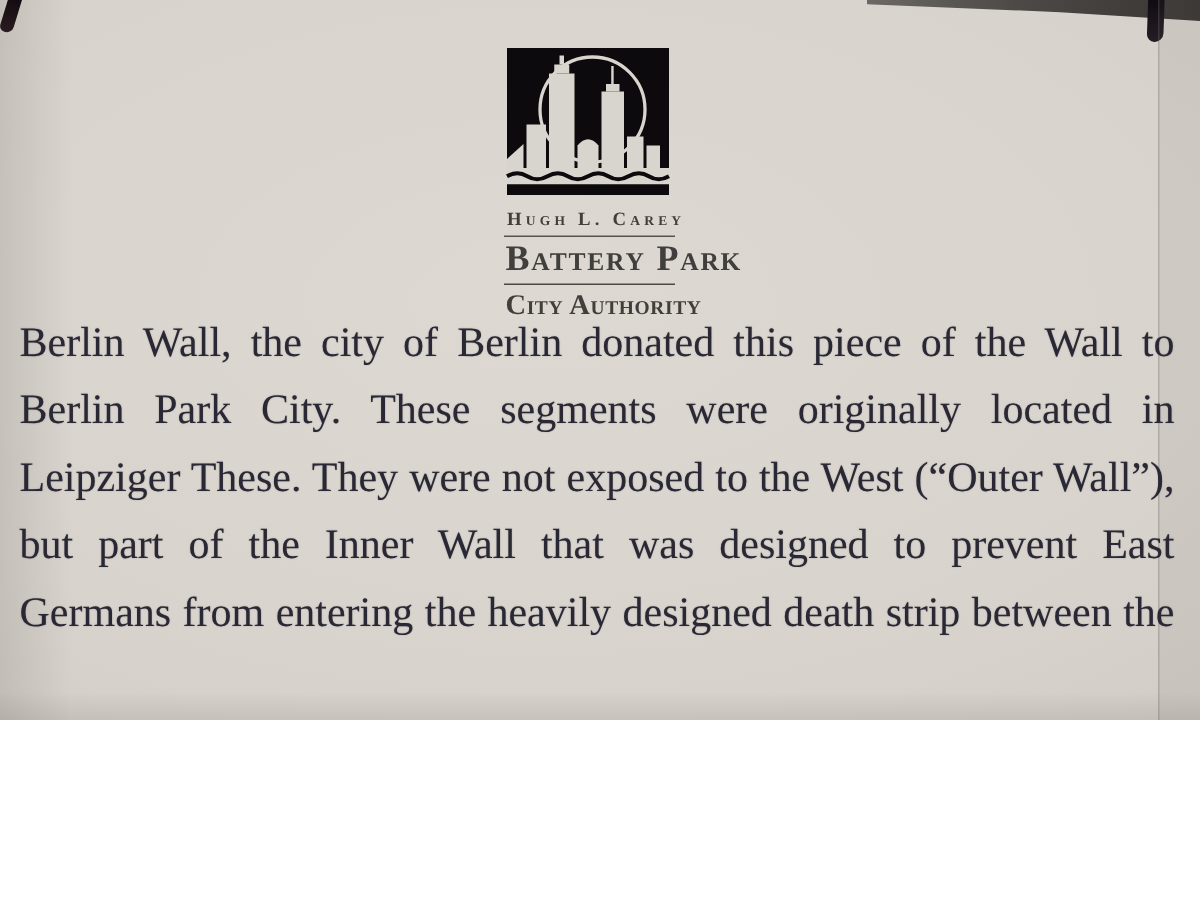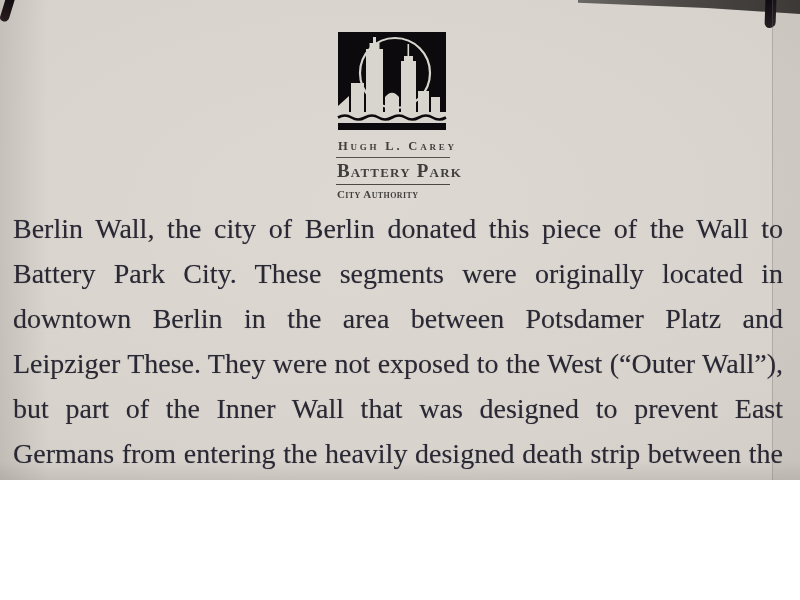--- a/index.html
+++ b/index.html
@@ -58,28 +58,28 @@
   .logo svg { display: block; margin-left: 1px; }
   .logo-l1 {
     margin-top: 9px;
     font-size: 12.5px; letter-spacing: 2.8px;
     font-variant: small-caps; font-weight: 600;
     padding: 0 0 3px 2px;
     border-bottom: 1px solid #56534f;
     white-space: nowrap;
   }
   .logo-l2 {
-    font-size: 19px; letter-spacing: 1.2px;
+    font-size: 24px; letter-spacing: 1.2px;
     font-variant: small-caps; font-weight: 600;
     padding: 2px 0 2px 1px;
     border-bottom: 1.5px solid #4b4845;
     white-space: nowrap;
   }
   .logo-l3 {
-    font-size: 11px; letter-spacing: 0.4px;
+    font-size: 19px; letter-spacing: 0.4px;
     font-variant: small-caps; font-weight: 600;
     padding: 3px 0 0 1px;
     white-space: nowrap;
   }
 
   
   .plaque-text {
     position: absolute; left: 13px; top: 206px; width: 770px;
     font-size: 28px; color: #2a2834;
     text-shadow: 0 0 1px rgba(42,40,52,0.35);
@@ -128,20 +128,19 @@
       <path d="M0,85.5 Q7,81.5 13.5,85.5 T27,85.5 T40.5,85.5 T54,85.5 T67.5,85.5 T81,85.5 T94.5,85.5 T108,85.5" fill="none" stroke="#0d0a0d" stroke-width="2.6"></path>
       <rect x="0" y="91" width="108" height="7" fill="#0d0a0d"></rect>
     </svg>
     <div class="logo-l1">Hugh L. Carey</div>
     <div class="logo-l2">Battery Park</div>
     <div class="logo-l3">City Authority</div>
   </div>
 
   <div class="plaque-text">
     <div class="tline">Berlin Wall, the city of Berlin donated this piece of the Wall to</div>
-    <div class="tline">Battery Park City. These segments were originally located in</div>
-    <div class="tline">downtown Berlin in the area between Potsdamer Platz and</div>
+    <div class="tline">Berlin Park City. These segments were originally located in</div>
     <div class="tline">Leipziger These. They were not exposed to the West (“Outer Wall”),</div>
     <div class="tline">but part of the Inner Wall that was designed to prevent East</div>
     <div class="tline">Germans from entering the heavily designed death strip between the</div>
   </div>
 
 </div>
 
 </body></html>

